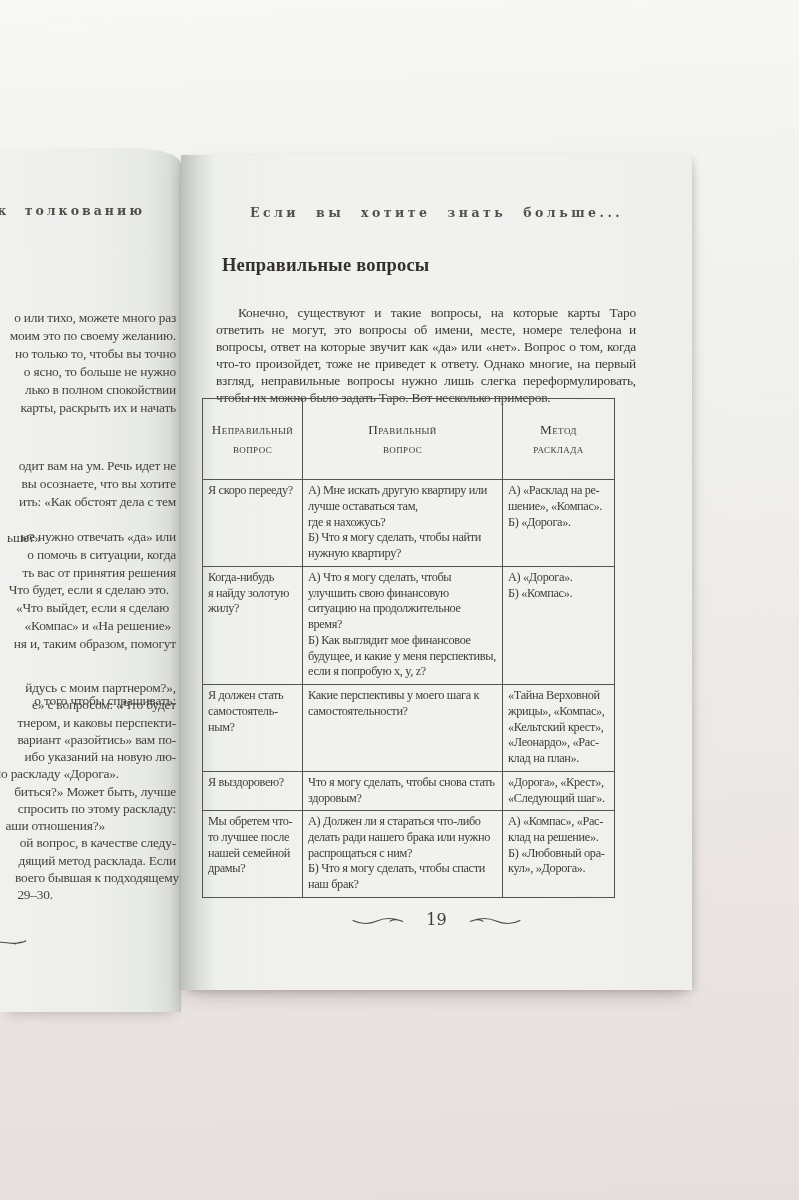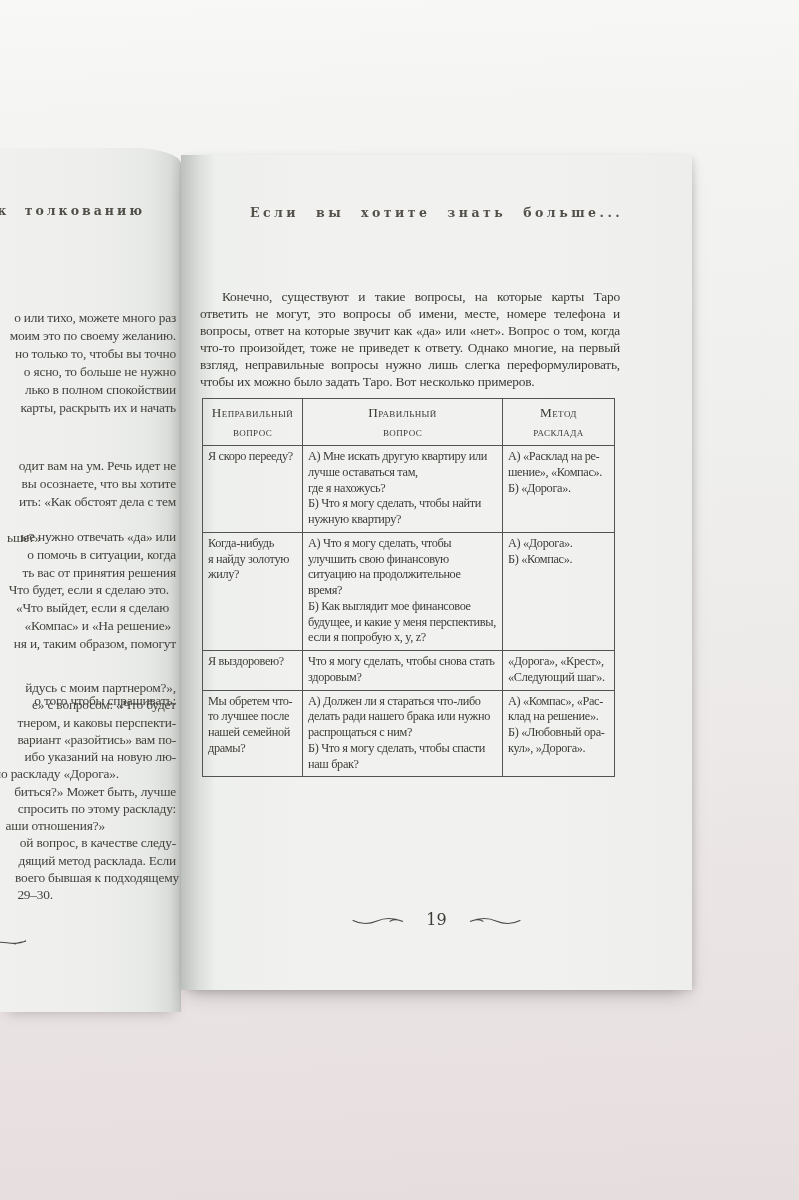--- a/index.html
+++ b/index.html
@@ -42,39 +42,39 @@
   .runhead{
     position:absolute;top:50px;left:0;right:0;text-align:center;white-space:nowrap;
     font-family:"DejaVu Serif",serif;font-weight:bold;color:#54504a;
     font-size:12.5px;letter-spacing:3.5px;word-spacing:9px;
   }
   .title{
     position:absolute;top:100px;left:41px;margin:0;
     font-size:18.5px;font-weight:bold;color:#33312c;letter-spacing:.2px;
   }
   .intro{
-    position:absolute;top:133px;left:19px;width:420px;margin:0;
+    position:absolute;top:133px;left:19px;width:420px;margin:16px;
     text-align:justify;text-indent:22px;
     font-size:13.4px;line-height:17px;letter-spacing:-0.2px;color:#3c3a35;
   }
   .qtable{
     position:absolute;top:243px;left:21px;width:412px;
     border-collapse:collapse;table-layout:fixed;
     font-size:12.3px;line-height:1.28;letter-spacing:-0.35px;color:#3f3d38;
   }
   .qtable col.c1{width:100px}
   .qtable col.c2{width:200px}
   .qtable col.c3{width:112px}
   .qtable th,.qtable td{
     border:1px solid #55534f;vertical-align:top;
     padding:3px 5px 4px;white-space:pre-wrap;overflow-wrap:break-word;
   }
   .qtable th{
     font-variant:small-caps;font-weight:normal;text-align:center;
-    font-size:13.2px;line-height:1.45;letter-spacing:.4px;padding:4px 2px;color:#3b3934;
+    font-size:13.2px;line-height:1.45;letter-spacing:.4px;padding:21px 2px;color:#3b3934;
   }
   .pageno-row{
     position:absolute;top:755px;left:0;right:0;
     display:flex;justify-content:center;align-items:center;gap:22px;
   }
   .pageno{font-family:"DejaVu Serif",serif;font-size:16px;color:#3e3c37;}
   .fl{display:block;}
   .fl.flip{transform:scaleX(-1);}
 </style>
 </head>
@@ -115,20 +115,21 @@
     <div class="lp-line" style="top:705px">дящий метод расклада. Если</div>
     <div class="lp-line" style="top:722px;right:2px">воего бывшая к подходящему</div>
     <div class="lp-line" style="top:739px;right:128px">29–30.</div>
     <svg class="lp-flourish" width="34" height="14" viewBox="0 0 34 14">
       <path d="M0 8 C9 2 17 12 32 5 C27 6.5 24 6.5 21 8" fill="none" stroke="#4b4a45" stroke-width="1.1" stroke-linecap="round"></path>
     </svg>
   </div>
 
   <div class="right-page">
     <div class="runhead">Если вы хотите знать больше...</div>
+    <h1 class="title">Неправильные вопросы</h1>
     <p class="intro">Конечно, существуют и такие вопросы, на которые карты Таро ответить не могут, это вопросы об имени, месте, номере телефона и вопросы, ответ на которые звучит как «да» или «нет». Вопрос о том, когда что-то произойдет, тоже не приведет к ответу. Однако многие, на первый взгляд, неправильные вопросы нужно лишь слегка переформулировать, чтобы их можно было задать Таро. Вот несколько примеров.</p>
 
     <table class="qtable">
       <colgroup>
           <col class="c1">
           <col class="c2">
           <col class="c3">
         </colgroup>
       <thead>
         <tr>
@@ -151,20 +152,31 @@
 Б) «Дорога».</td>
         </tr>
         <tr>
           <td>Когда-нибудь
 я найду золотую
 жилу?</td>
           <td>А) Что я могу сделать, чтобы улучшить свою финансовую ситуацию на продолжительное время?
 Б) Как выглядит мое финансовое будущее, и какие у меня перспективы, если я попробую x, y, z?</td>
           <td>А) «Дорога».
 Б) «Компас».</td>
+        </tr>
+        <tr>
+          <td>Я должен стать
+самостоятель-
+ным?</td>
+          <td>Какие перспективы у моего шага к самостоятельности?</td>
+          <td>«Тайна Верховной
+жрицы», «Компас»,
+«Кельтский крест»,
+«Леонардо», «Рас-
+клад на план».</td>
         </tr>
         <tr>
           <td>Я выздоровею?</td>
           <td>Что я могу сделать, чтобы снова стать здоровым?</td>
           <td>«Дорога», «Крест»,
 «Следующий шаг».</td>
         </tr>
         <tr>
           <td>Мы обретем что-
 то лучшее после

